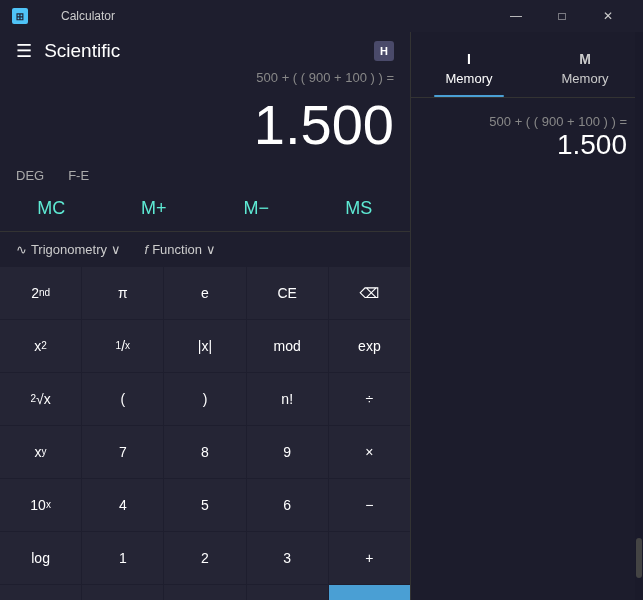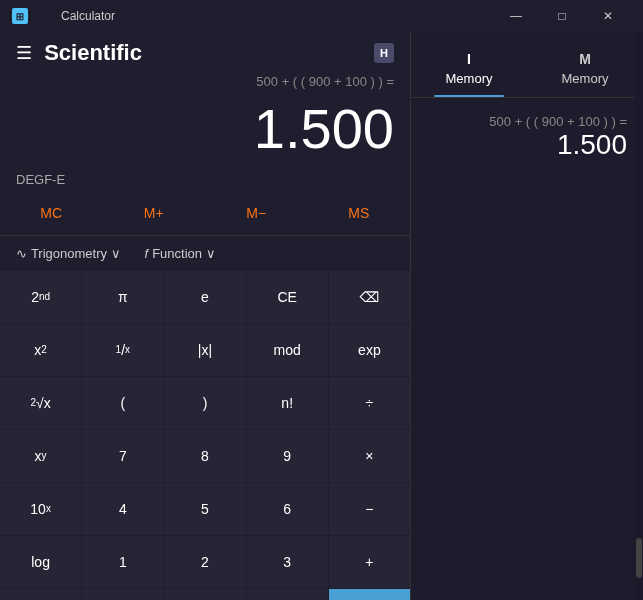--- a/index.html
+++ b/index.html
@@ -82,22 +82,22 @@
       padding: 8px 16px;
       height: 52px;
     }
     .menu-icon {
       font-size: 18px;
       cursor: pointer;
       color: #fff;
       margin-right: 12px;
     }
     .app-title {
-      font-size: 22px;
-      font-weight: 700;
+      font-size: 19px;
+      font-weight: 400;
       color: #fff;
     }
     .history-badge {
       margin-left: auto;
       width: 20px;
       height: 20px;
       background: #4a4a6a;
       border-radius: 3px;
       display: flex;
       align-items: center;
@@ -122,21 +122,21 @@
       font-size: 56px;
       font-weight: 300;
       color: #fff;
       line-height: 1.1;
     }
 
     
     .mode-row {
       display: flex;
       padding: 4px 16px;
-      gap: 0;
+      gap: 24px;
       align-items: flex-end;
     }
     .mode-btn {
       font-size: 13px;
       color: #aaa;
       cursor: pointer;
       background: none;
       border: none;
       color: #aaa;
     }
@@ -145,22 +145,22 @@
     .memory-row {
       display: flex;
       padding: 4px 0;
       border-bottom: 1px solid #333;
     }
     .mem-btn {
       flex: 1;
       height: 36px;
       background: transparent;
       border: none;
-      color: #f97316;
-      font-size: 14px;
+      color: #5eead4;
+      font-size: 18px;
       cursor: pointer;
       display: flex;
       align-items: center;
       justify-content: center;
     }
 
     
     .func-row {
       display: flex;
       padding: 6px 8px;

